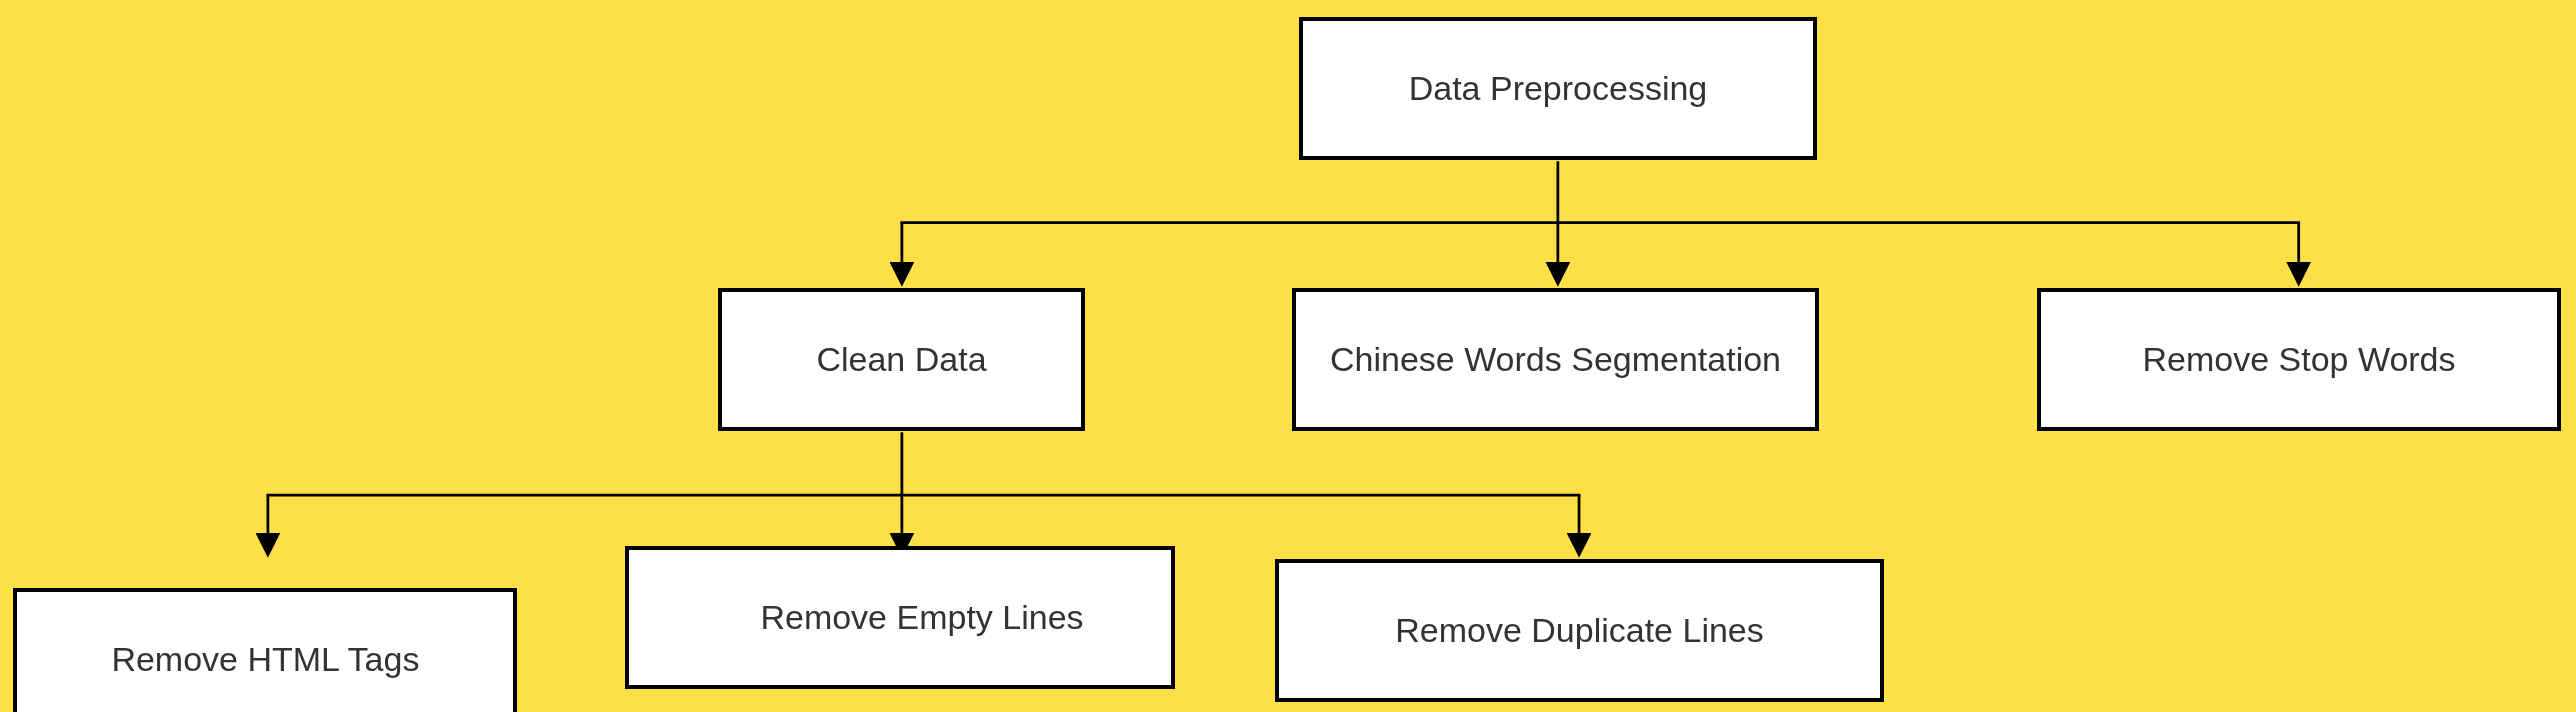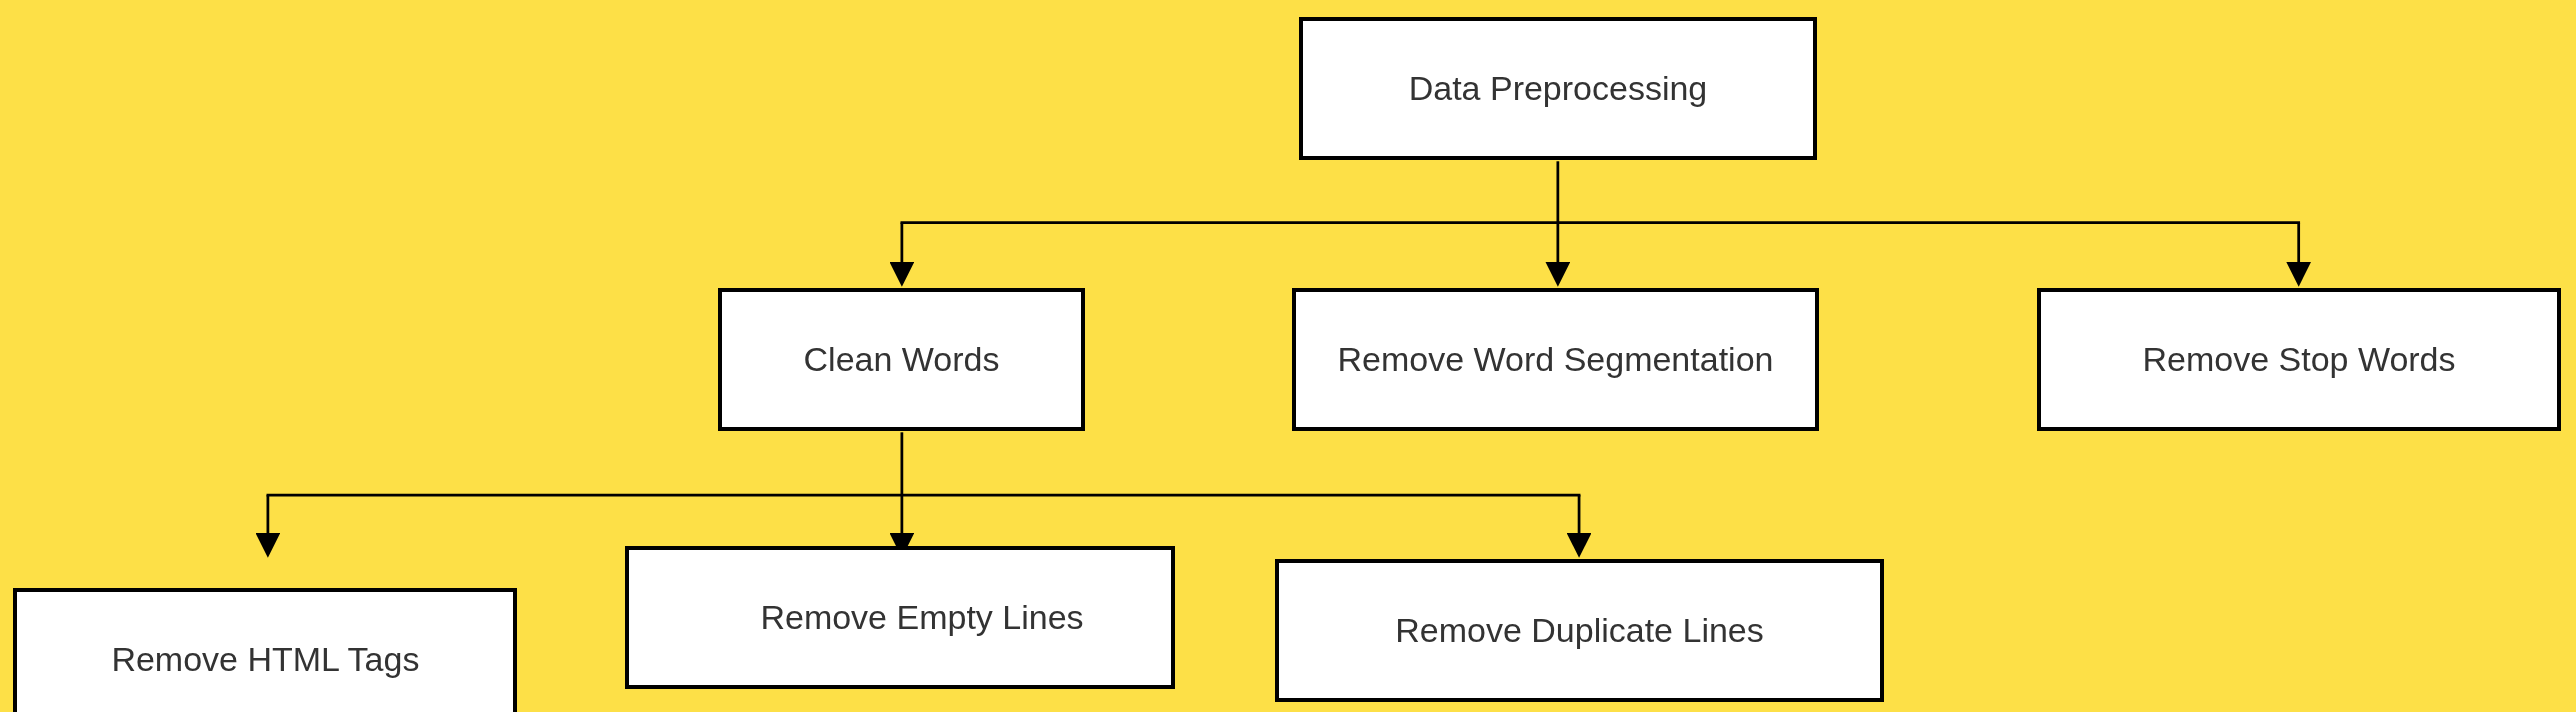--- a/index.html
+++ b/index.html
@@ -73,25 +73,25 @@
     <path d="M1148 550 V705" marker-end="url(#arrow)"></path>
     <path d="M341 630 V705" marker-end="url(#arrow)"></path>
     <path d="M2010 630 V705" marker-end="url(#arrow)"></path>
   </svg>
 
   <div class="node n-root">
     <span class="node-label">Data Preprocessing</span>
   </div>
 
   <div class="node n-clean">
-    <span class="node-label">Clean Words</span>
+    <span class="node-label">Clean Data</span>
   </div>
 
   <div class="node n-cws">
-    <span class="node-label">Remove Word Segmentation</span>
+    <span class="node-label">Chinese Words Segmentation</span>
   </div>
 
   <div class="node n-rsw">
     <span class="node-label">Remove Stop Words</span>
   </div>
 
   <div class="node n-rht">
     <span class="node-label">Remove HTML Tags</span>
   </div>
 

